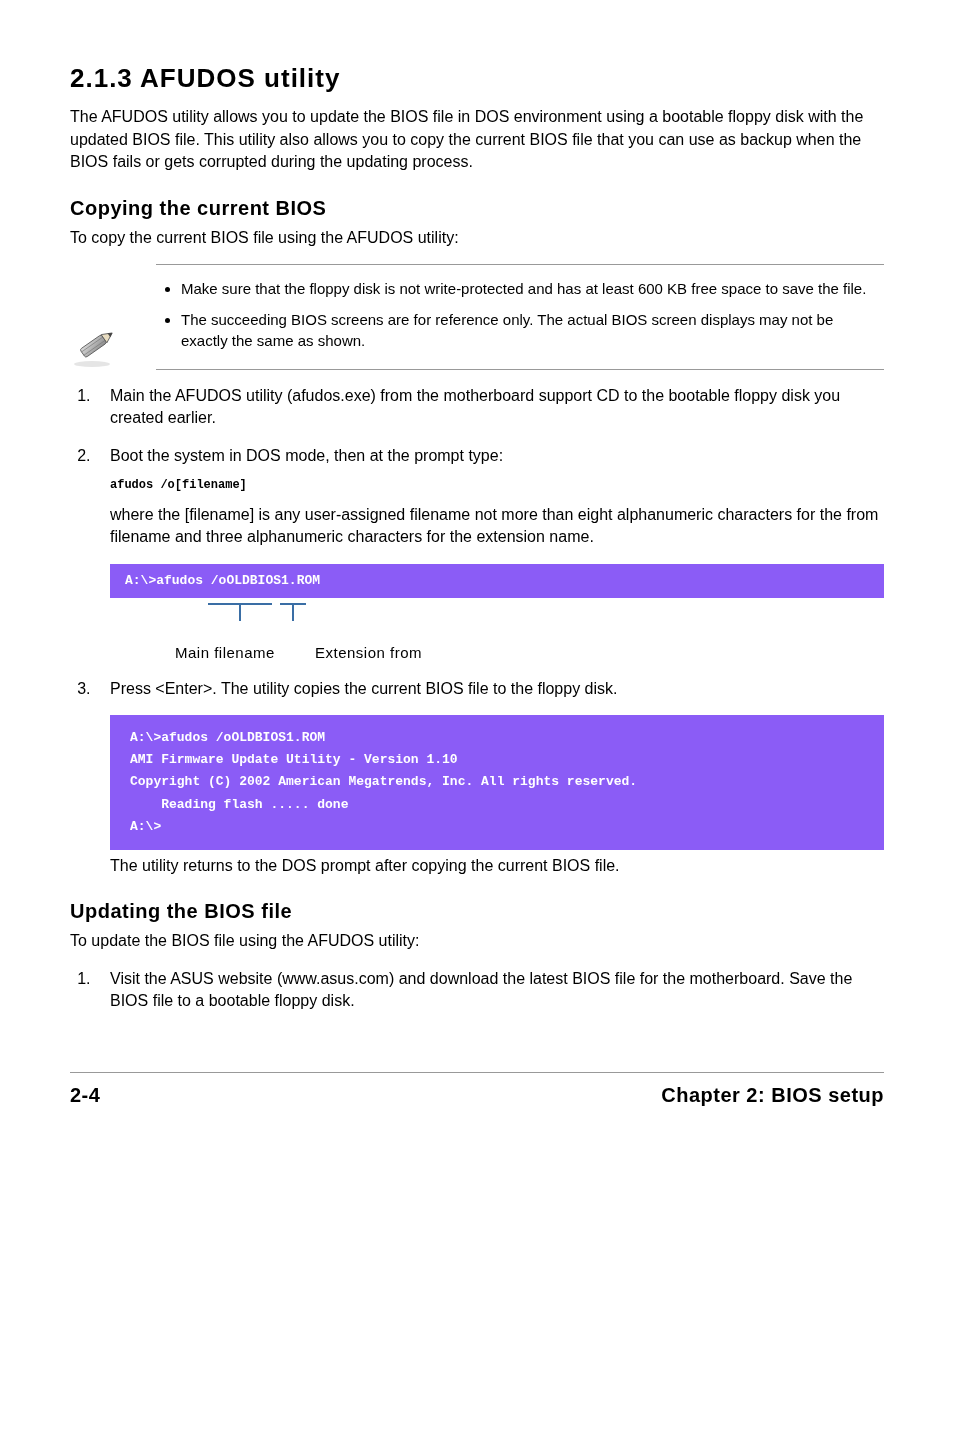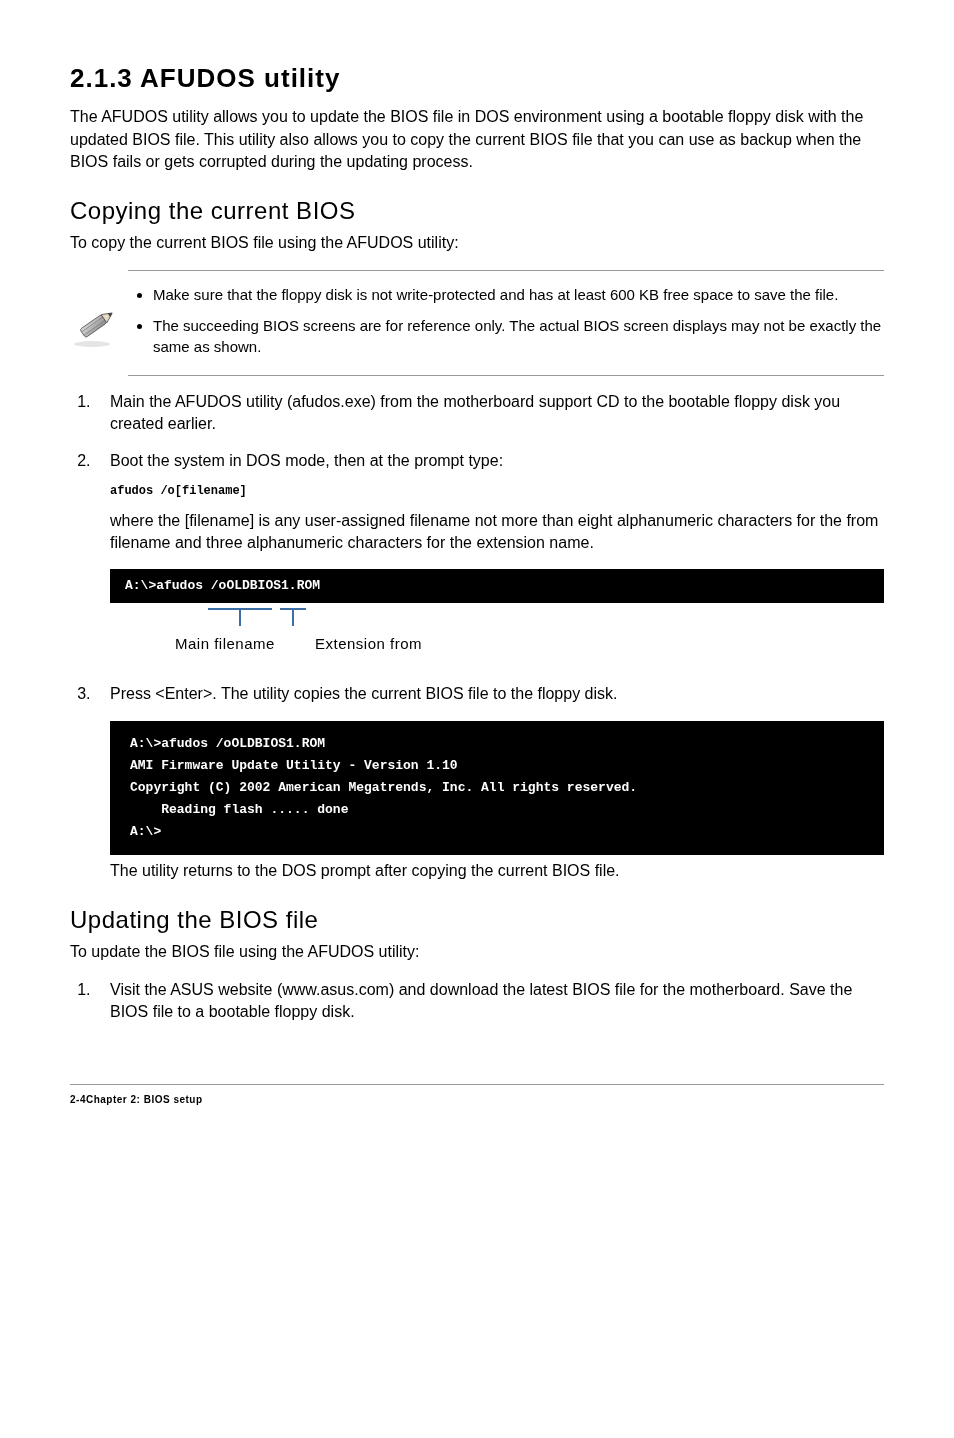--- a/index.html
+++ b/index.html
@@ -13,32 +13,32 @@
     box-sizing: border-box;
     line-height: 1.4;
   }
   h1 {
     font-size: 26px;
     font-weight: bold;
     margin: 0 0 10px 0;
     letter-spacing: 1px;
   }
   h2 {
-    font-size: 24px;
-    font-weight: normal;
+    font-size: 20px;
+    font-weight: bold;
     margin: 20px 0 5px 0;
     letter-spacing: 0.5px;
   }
   p {
     margin: 5px 0 15px 0;
   }
   .note-block {
     display: flex;
-    align-items: center;
-    gap: 8px;
+    align-items: flex-end;
+    gap: 36px;
     margin: 15px 0;
   }
   .pencil-icon {
     width: 50px;
     height: 50px;
     flex-shrink: 0;
     margin-top: 5px;
   }
   .note-content {
     flex: 1;
@@ -65,21 +65,21 @@
   .code-line {
     font-family: "Courier New", monospace;
     font-weight: bold;
     font-size: 12px;
     margin: 10px 0 10px 0;
   }
   .indented {
     margin-left: 40px;
   }
   .terminal {
-    background: #000000;
+    background: #8b5cf6;
     color: #fff;
     font-family: "Courier New", monospace;
     font-size: 13px;
     font-weight: bold;
     padding: 8px 15px;
     margin: 10px 0 5px 40px;
     white-space: pre;
   }
   .terminal-large {
     padding: 12px 20px;
@@ -96,32 +96,32 @@
     background: #3a6ea5;
   }
   .tick {
     width: 2px;
     background: #3a6ea5;
     height: 18px;
     position: absolute;
   }
   .diagram-label {
     position: absolute;
-    top: 25px;
+    top: 39px;
     font-size: 15px;
     letter-spacing: 0.5px;
     white-space: nowrap;
   }
   .footer {
     display: flex;
-    justify-content: flex-start;
+    justify-content: space-between;
     border-top: 1px solid #999;
     padding-top: 8px;
     margin-top: 60px;
-    font-size: 10px;
+    font-size: 20px;
     font-weight: bold;
     letter-spacing: 0.5px;
   }
   .uline-box {
     position: relative;
     display: inline-block;
   }
 </style>
 </head>
 <body>

